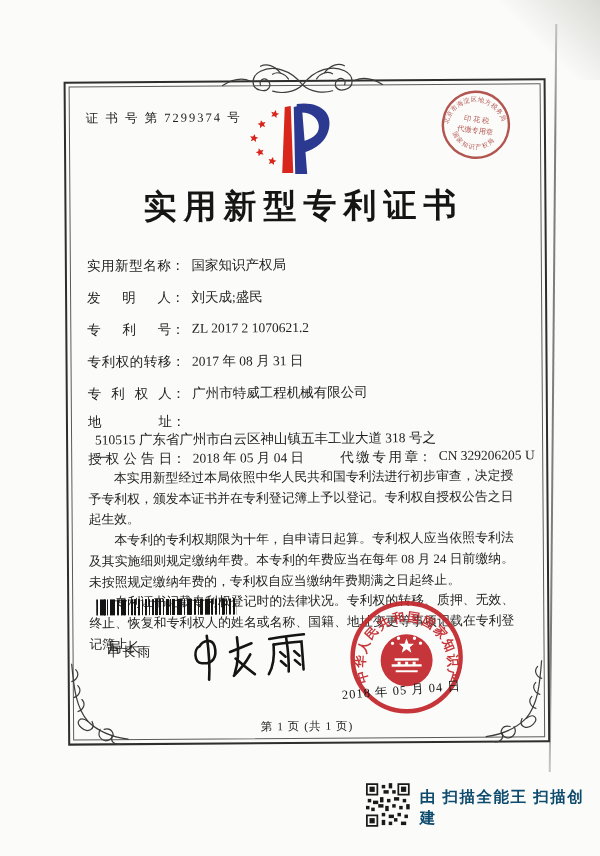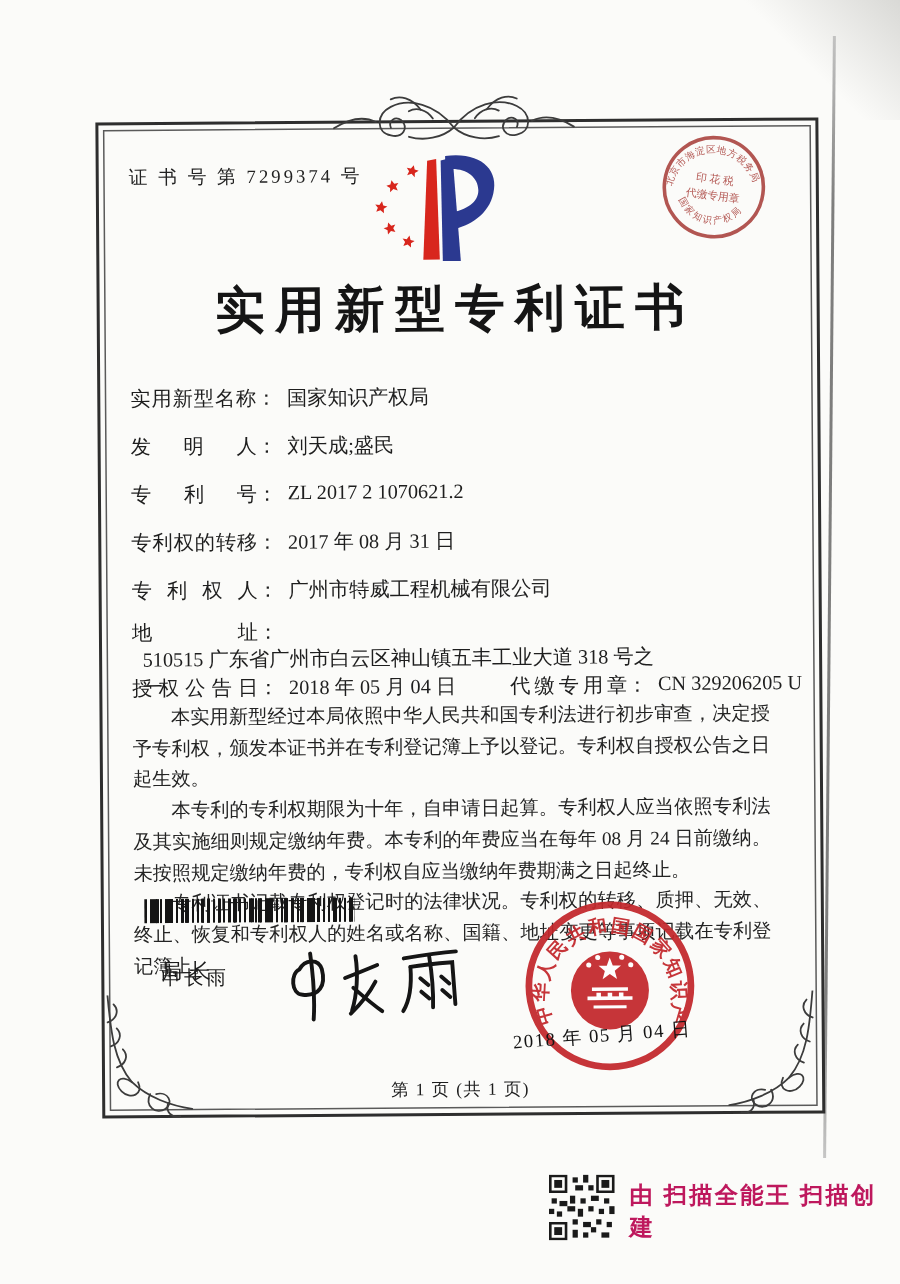--- a/index.html
+++ b/index.html
@@ -47,21 +47,21 @@
   
   .seal{position:absolute;left:346px;top:599px;opacity:.93;}
   .seal-date{position:absolute;left:340px;top:682px;width:150px;font-size:12.5px;letter-spacing:1px;
     color:#141414;transform:rotate(-4deg);white-space:nowrap;}
   .tax-stamp{position:absolute;left:441px;top:89px;opacity:.85;transform:rotate(8deg);}
   
   .page-footer{position:absolute;left:66px;top:719px;width:478px;text-align:center;font-size:11.5px;letter-spacing:1px;}
   
   .scan-mark{position:absolute;left:366px;top:781px;display:flex;align-items:center;}
   .scan-text{font-family:"Liberation Sans","DejaVu Sans",sans-serif;font-size:15.5px;font-weight:600;
-    color:#be185d;letter-spacing:1.5px;margin-left:10px;padding-top:6px;}
+    color:#0c4a6e;letter-spacing:1.5px;margin-left:10px;padding-top:6px;}
 </style>
 </head>
 <body>
 
 <div class="corner-shade"></div>
 <div class="paper-edge-right"></div>
 
 <div class="cert">
 
   <div class="frame">

